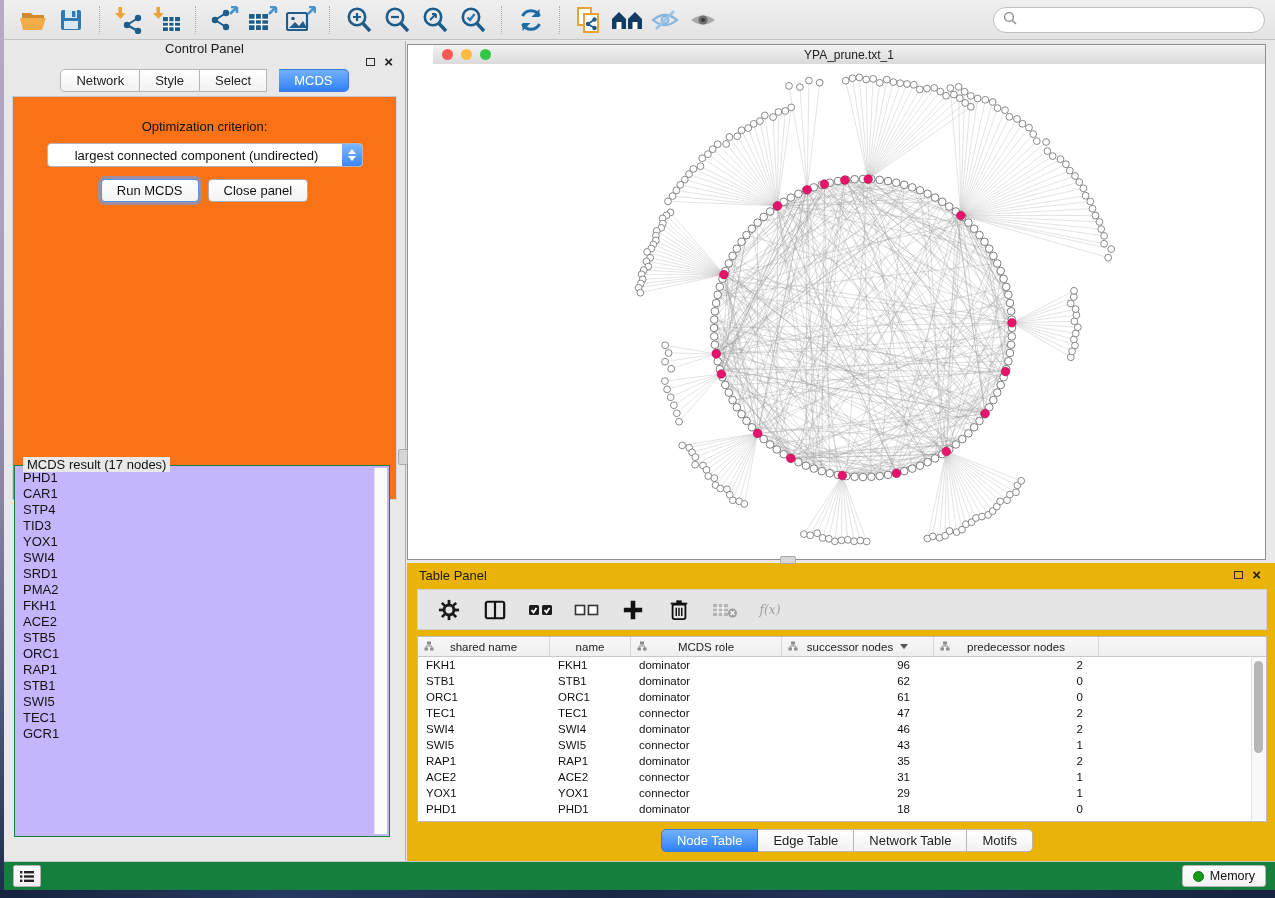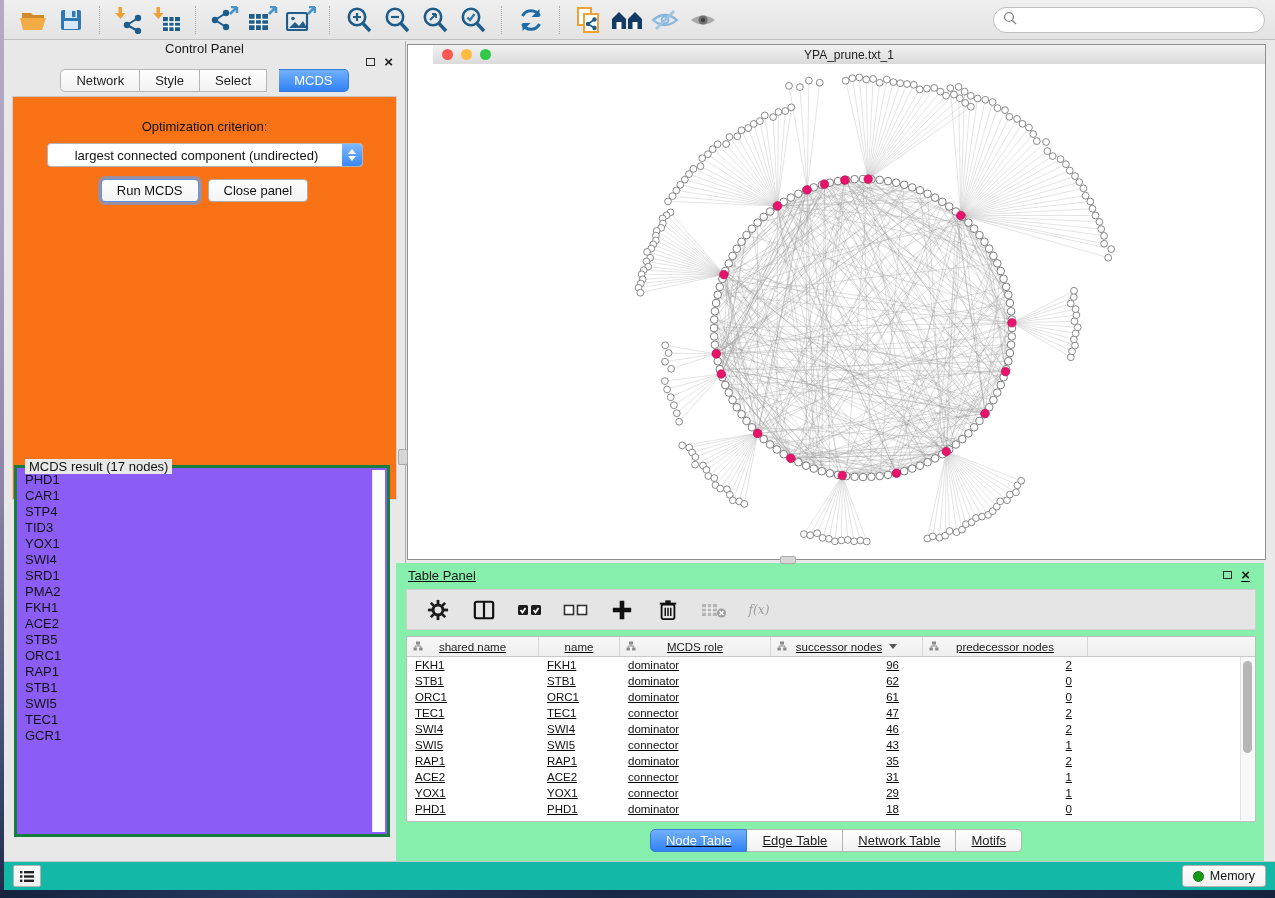--- a/index.html
+++ b/index.html
@@ -47,39 +47,39 @@
   .opt-select .val{flex:1;font-size:13px;text-align:center;color:#111;padding-left:4px;white-space:nowrap;}
   .spinner{width:20px;height:22px;border-radius:0 3px 3px 0;background:linear-gradient(#7cb9fd,#3b87f7);
     display:flex;flex-direction:column;align-items:center;justify-content:center;gap:2px;}
   .spin-up{width:0;height:0;border-left:4px solid transparent;border-right:4px solid transparent;border-bottom:5px solid #fff;}
   .spin-dn{width:0;height:0;border-left:4px solid transparent;border-right:4px solid transparent;border-top:5px solid #fff;}
   .btn-row{display:flex;justify-content:center;gap:9px;margin-top:12px;}
   .btn{padding:3px 15px;font-size:13px;background:linear-gradient(#ffffff,#f3f3f3);border:1px solid #adadad;
     border-radius:4px;color:#111;cursor:pointer;}
   .btn.focused{box-shadow:0 0 0 3px rgba(98,160,250,0.6);border-color:#5a96e8;}
 
-  .mcds-box{position:absolute;left:10px;top:424px;width:376px;height:372px;border:3px solid #15803d;
-    background:#8b5cf6;box-sizing:border-box;}
+  .mcds-box{position:absolute;left:10px;top:424px;width:376px;height:372px;border:1px solid #15803d;
+    background:#c4b5fd;box-sizing:border-box;}
   .mcds-legend{position:absolute;top:-9px;left:8px;background:#e8e8e8;padding:0 4px;font-size:13px;color:#111;}
   .mcds-list{position:absolute;left:2px;top:4px;right:16px;bottom:2px;overflow:hidden;}
   .mcds-item{font-size:13px;line-height:16px;padding-left:6px;color:#111;cursor:default;}
   .mcds-scroll{position:absolute;right:2px;top:2px;bottom:2px;width:12px;background:#fbfbfb;border-left:1px solid #e4e4e4;}
 
   
   .network-panel{position:absolute;left:407px;top:44px;width:859px;height:516px;background:#fff;
     border:1px solid #8f8f8f;box-sizing:border-box;padding-left:25px;}
   .net-titlebar{height:19px;background:linear-gradient(#f2f2f2,#dadada);border-bottom:1px solid #b3b3b3;
     position:relative;display:flex;align-items:center;}
   .lights{display:flex;gap:8px;margin-left:9px;}
   .light{width:11px;height:11px;border-radius:50%;}
   .net-title{position:absolute;left:0;right:0;text-align:center;font-size:12px;color:#222;}
   .net-canvas{position:absolute;left:0;top:19px;width:857px;height:495px;background:#fff;}
 
   
-  .table-panel{position:absolute;left:396px;top:563px;width:868px;height:298px;background:#86efac;box-sizing:border-box;text-decoration:underline;}
+  .table-panel{position:absolute;left:407px;top:563px;width:868px;height:298px;background:#eab308;box-sizing:border-box;}
   .tp-titlebar{height:24px;display:flex;align-items:center;padding:0 14px 0 12px;font-size:13px;color:#1a1a1a;}
   .tp-toolbar{margin:2px 8px 0 10px;height:41px;background:#e5e5e5;border:1px solid #cfcfcf;
     display:flex;align-items:center;gap:20px;padding:0 0 0 18px;box-sizing:border-box;}
   .tt-icon{border:none;background:transparent;padding:0;width:26px;height:26px;display:flex;
     align-items:center;justify-content:center;cursor:pointer;}
   .tt-icon.disabled{cursor:default;}
   .table-wrap{position:relative;margin:6px 8px 0 10px;height:186px;background:#fff;border:1px solid #bdbdbd;
     box-sizing:border-box;overflow:hidden;}
   .thead{display:flex;height:19px;background:linear-gradient(#f7f7f7,#efefef);border-bottom:1px solid #c9c9c9;}
   .th{position:relative;display:flex;align-items:center;justify-content:center;font-size:11.5px;color:#222;
@@ -91,21 +91,21 @@
   .td{font-size:11.5px;color:#111;box-sizing:border-box;padding-left:8px;line-height:16px;white-space:nowrap;overflow:hidden;}
   .td.num{text-align:right;padding-left:0;}
   .col-0{width:132px;}.col-1{width:81px;}.col-2{width:151px;}.col-3{width:152px;}.col-4{width:165px;}
   .td.col-3{padding-right:24px;}
   .td.col-4{padding-right:16px;}
   .tbl-scroll{position:absolute;right:1px;top:20px;bottom:1px;width:13px;background:#f8f8f8;border-left:1px solid #e2e2e2;}
   .tbl-thumb{position:absolute;left:2px;top:4px;width:9px;height:92px;background:#b6b6b6;border-radius:5px;}
   .table-tabs{display:flex;justify-content:center;margin-top:7px;}
 
   
-  .status-bar{position:absolute;left:4px;top:861px;width:1271px;height:29px;background:#14b8a6;
+  .status-bar{position:absolute;left:4px;top:861px;width:1271px;height:29px;background:#15803d;
     border-top:1px solid #c6c6c6;display:flex;align-items:center;padding:0 9px;box-sizing:border-box;}
   .status-list-btn{width:28px;height:22px;background:linear-gradient(#fdfdfd,#f0f0f0);border:1px solid #b3b3b3;
     border-radius:2px;display:flex;align-items:center;justify-content:center;cursor:pointer;padding:0;}
   .memory-btn{margin-left:auto;height:22px;background:linear-gradient(#ffffff,#f2f2f2);border:1px solid #b3b3b3;
     border-radius:3px;display:flex;align-items:center;gap:6px;padding:0 10px;font-size:12.5px;color:#111;cursor:pointer;}
   .mem-dot{width:11px;height:11px;border-radius:50%;background:#189a18;border:1px solid #0f7a0f;box-sizing:border-box;}
 
   
   .vsplit-handle{position:absolute;left:398px;top:449px;width:8px;height:14px;background:#d6d6d6;
     border:1px solid #a9a9a9;border-radius:2px;cursor:col-resize;}

